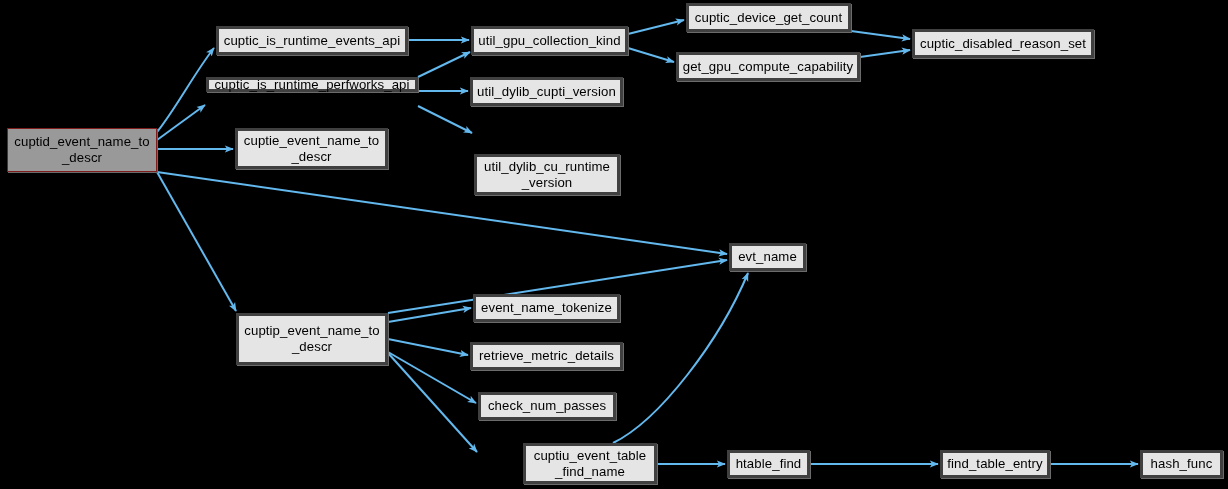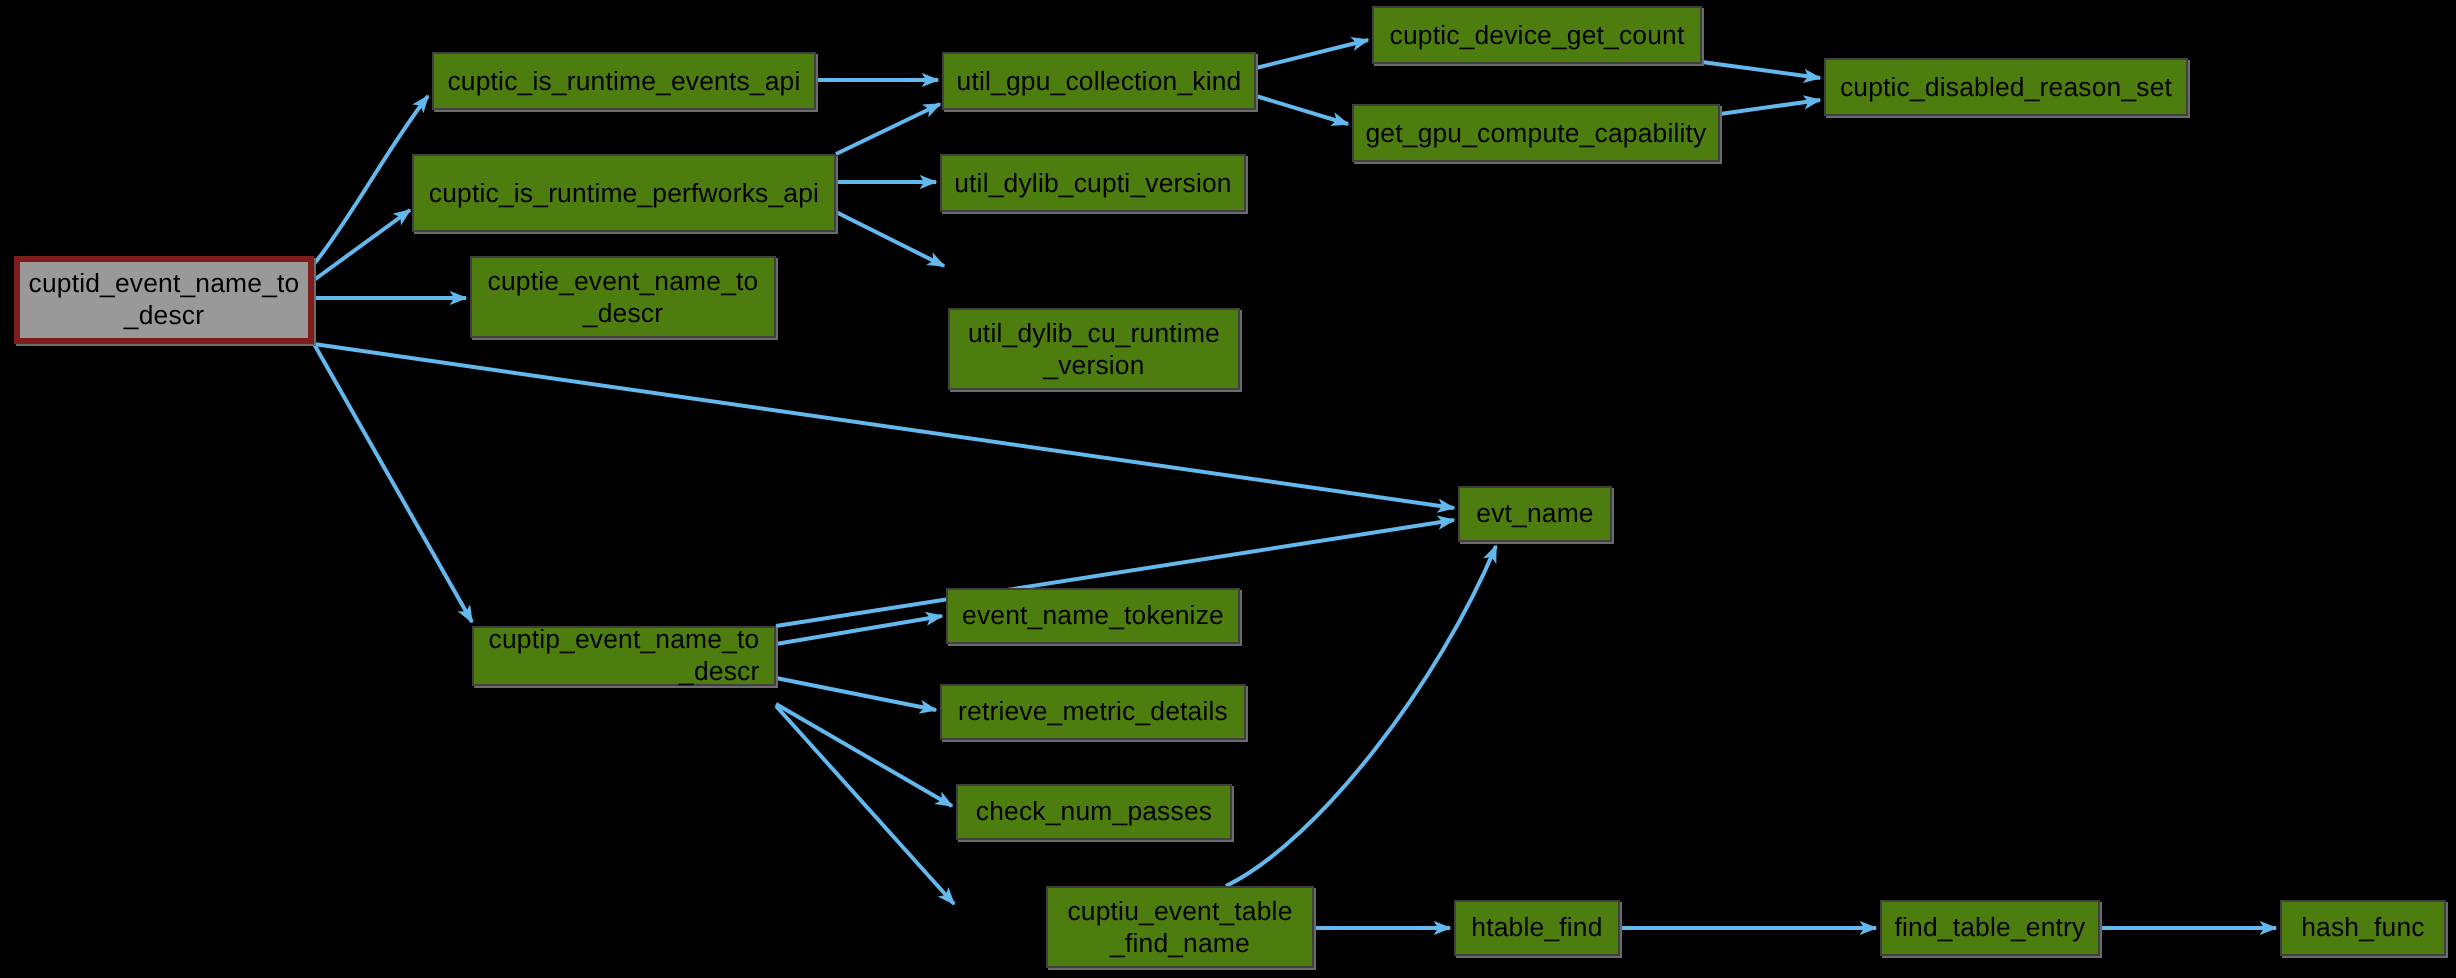--- a/index.html
+++ b/index.html
@@ -19,36 +19,36 @@
     position: absolute;
     left: 0;
     top: 0;
     width: 1228px;
     height: 489px;
     display: block;
   }
   .node-box {
     position: absolute;
     box-sizing: border-box;
-    background: #4d7c0f;
-    border: 1px solid #404040;
+    background: #e5e5e5;
+    border: 3px solid #404040;
     display: flex;
     align-items: center;
     justify-content: center;
     text-align: center;
     color: #000000;
     font-size: 13.2px;
     line-height: 16px;
     letter-spacing: 0.1px;
     white-space: pre-line;
     box-shadow: 1px 1px 0 0 #6b6b6b;
   }
   .node-box.current {
     background: #999999;
-    border: 3px solid #7f1d1d;
+    border: 1px solid #7f1d1d;
   }
   .node-label {
     display: block;
     white-space: pre-line;
     padding: 0 4px;
   }
 </style>
 </head>
 <body>
 
@@ -81,32 +81,32 @@
         <path d="M 613 443 C 660 420, 720 340, 748 273" fill="none" stroke="#63b8ee" stroke-width="2" marker-end="url(#arrowhead)"></path>
         <path d="M 613 464 L 725 464" fill="none" stroke="#63b8ee" stroke-width="2" marker-end="url(#arrowhead)"></path>
         <path d="M 810 464 L 938 464" fill="none" stroke="#63b8ee" stroke-width="2" marker-end="url(#arrowhead)"></path>
         <path d="M 1050 464 L 1138 464" fill="none" stroke="#63b8ee" stroke-width="2" marker-end="url(#arrowhead)"></path>
       </g>
   </svg>
   <div id="nodes-layer">
       <div class="node-box current" style="left: 7px; top: 128px; width: 150px; height: 44px; background: rgb(153, 153, 153);"><span class="node-label">cuptid_event_name_to
 _descr</span></div>
       <div class="node-box" style="left: 216px; top: 26px; width: 192px; height: 29px;"><span class="node-label">cuptic_is_runtime_events_api</span></div>
-      <div class="node-box" style="left: 206px; top: 77px; width: 212px; height: 39px;"><span class="node-label">cuptic_is_runtime_perfworks_api</span></div>
+      <div class="node-box" style="left: 206px; top: 77px; width: 212px; height: 15px;"><span class="node-label">cuptic_is_runtime_perfworks_api</span></div>
       <div class="node-box" style="left: 235px; top: 128px; width: 153px; height: 41px;"><span class="node-label">cuptie_event_name_to
 _descr</span></div>
       <div class="node-box" style="left: 471px; top: 26px; width: 157px; height: 29px;"><span class="node-label">util_gpu_collection_kind</span></div>
       <div class="node-box" style="left: 470px; top: 77px; width: 153px; height: 29px;"><span class="node-label">util_dylib_cupti_version</span></div>
       <div class="node-box" style="left: 474px; top: 128px; width: 146px; height: 41px; margin-top: 26px;"><span class="node-label">util_dylib_cu_runtime
 _version</span></div>
       <div class="node-box" style="left: 686px; top: 3px; width: 165px; height: 29px;"><span class="node-label">cuptic_device_get_count</span></div>
       <div class="node-box" style="left: 676px; top: 52px; width: 184px; height: 29px; justify-content: center;"><span class="node-label">get_gpu_compute_capability</span></div>
       <div class="node-box" style="left: 912px; top: 29px; width: 182px; height: 29px;"><span class="node-label">cuptic_disabled_reason_set</span></div>
       <div class="node-box" style="left: 729px; top: 243px; width: 77px; height: 28px;"><span class="node-label">evt_name</span></div>
-      <div class="node-box" style="left: 236px; top: 313px; width: 152px; height: 30px; text-align: right;"><span class="node-label">cuptip_event_name_to
+      <div class="node-box" style="left: 236px; top: 313px; width: 152px; height: 52px;"><span class="node-label">cuptip_event_name_to
 _descr</span></div>
       <div class="node-box" style="left: 473px; top: 294px; width: 147px; height: 28px;"><span class="node-label">event_name_tokenize</span></div>
       <div class="node-box" style="left: 470px; top: 342px; width: 153px; height: 28px;"><span class="node-label">retrieve_metric_details</span></div>
       <div class="node-box" style="left: 478px; top: 392px; width: 138px; height: 28px;"><span class="node-label">check_num_passes</span></div>
       <div class="node-box" style="left: 479px; top: 443px; width: 134px; height: 41px; margin-left: 44px;"><span class="node-label">cuptiu_event_table
 _find_name</span></div>
       <div class="node-box" style="left: 727px; top: 450px; width: 83px; height: 28px; align-items: center;"><span class="node-label">htable_find</span></div>
       <div class="node-box" style="left: 940px; top: 450px; width: 110px; height: 28px; justify-content: center;"><span class="node-label">find_table_entry</span></div>
       <div class="node-box" style="left: 1140px; top: 450px; width: 83px; height: 28px;"><span class="node-label">hash_func</span></div>
     </div>

